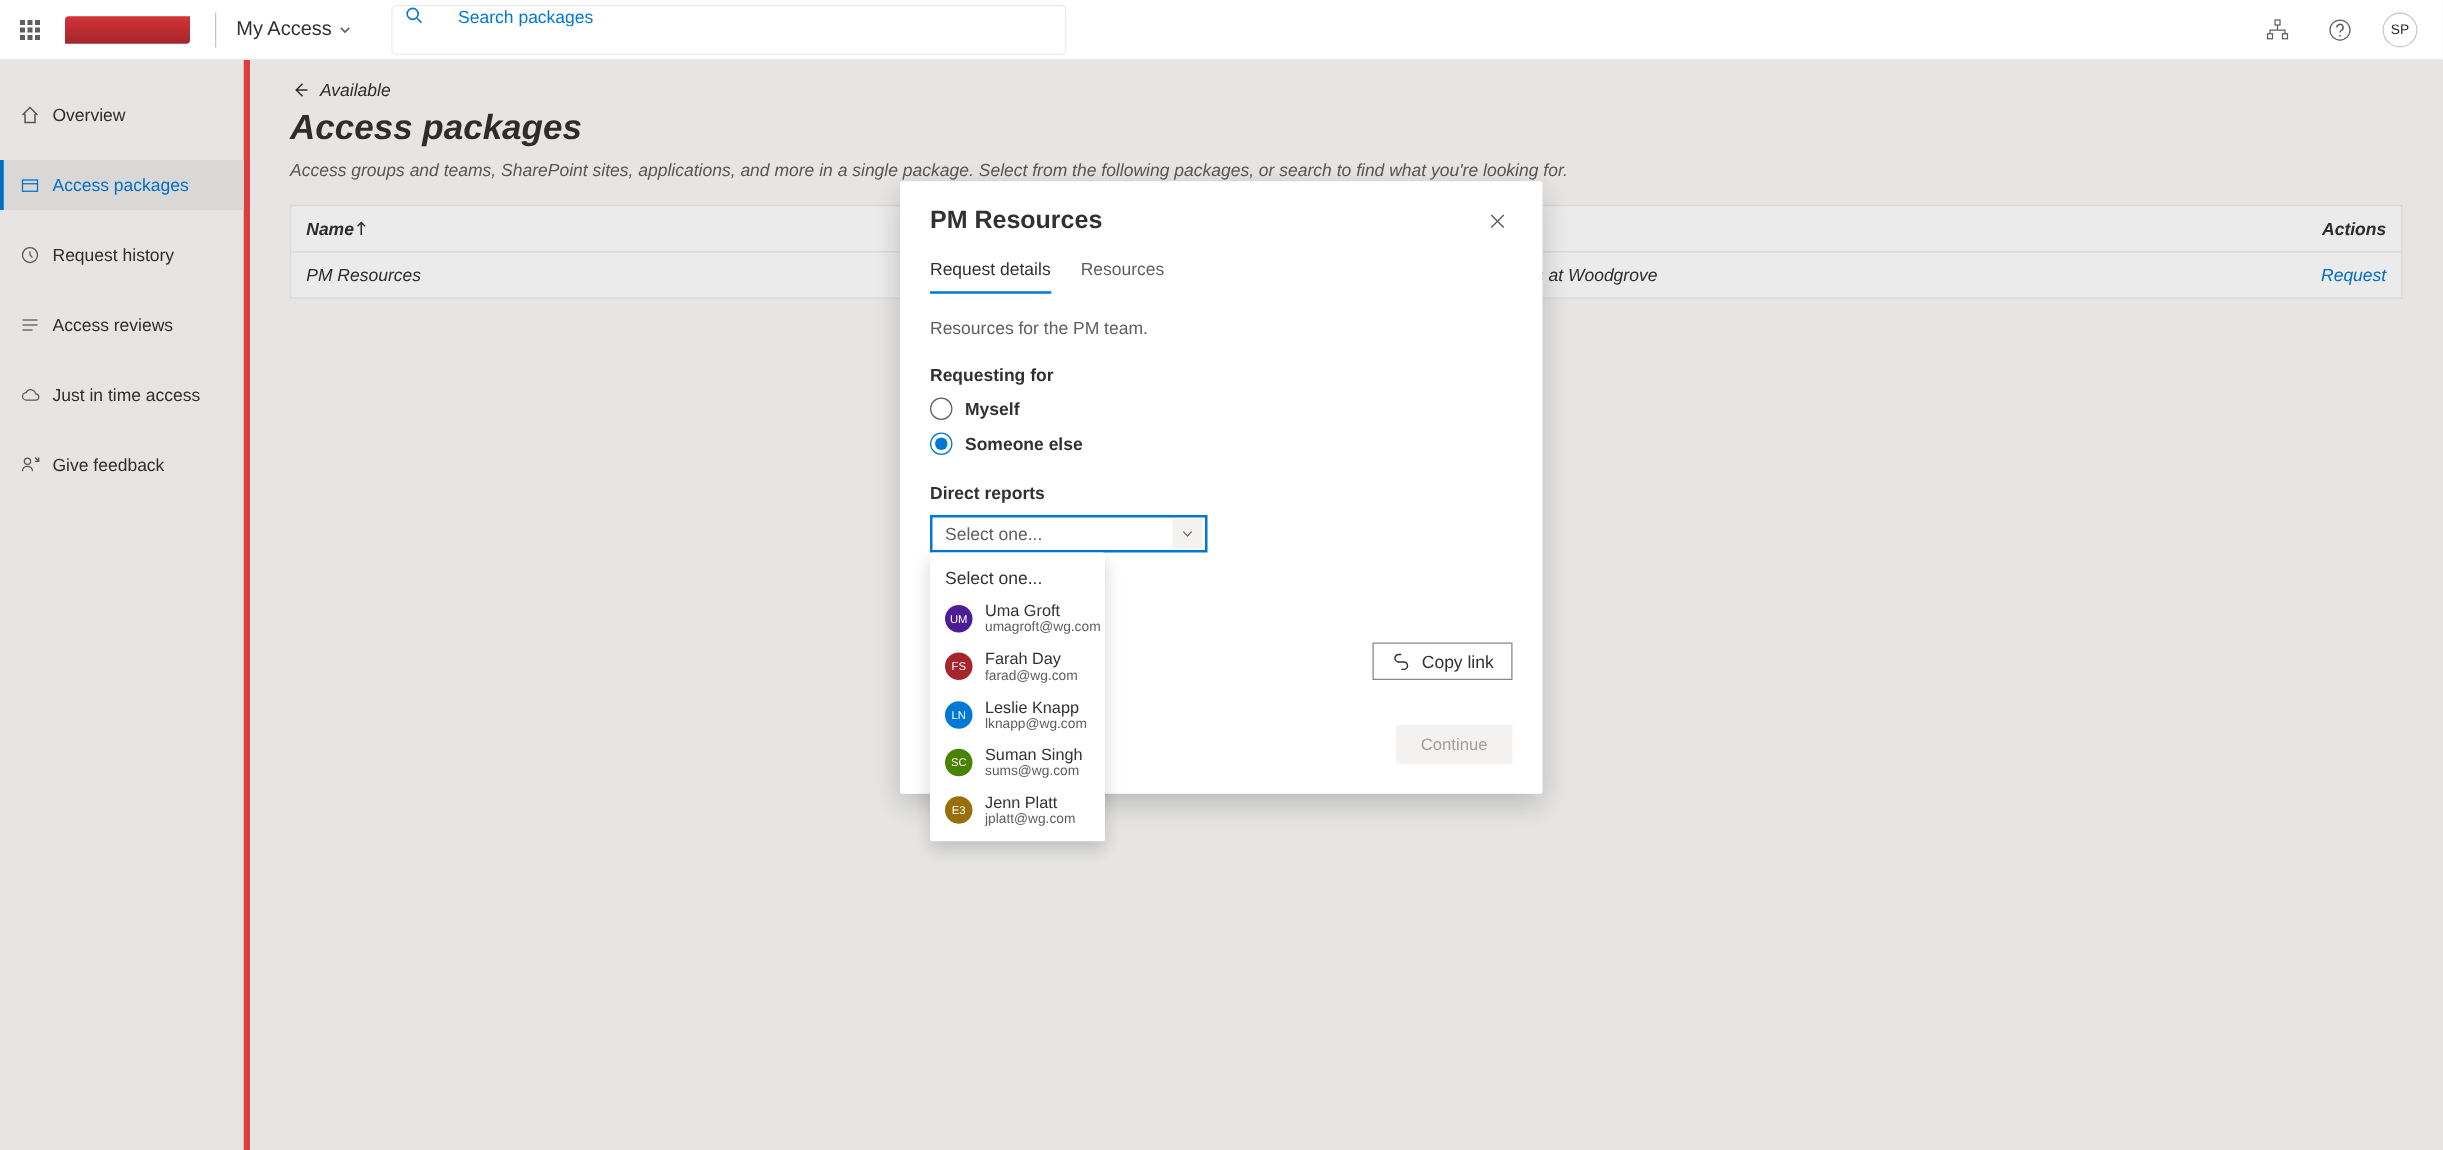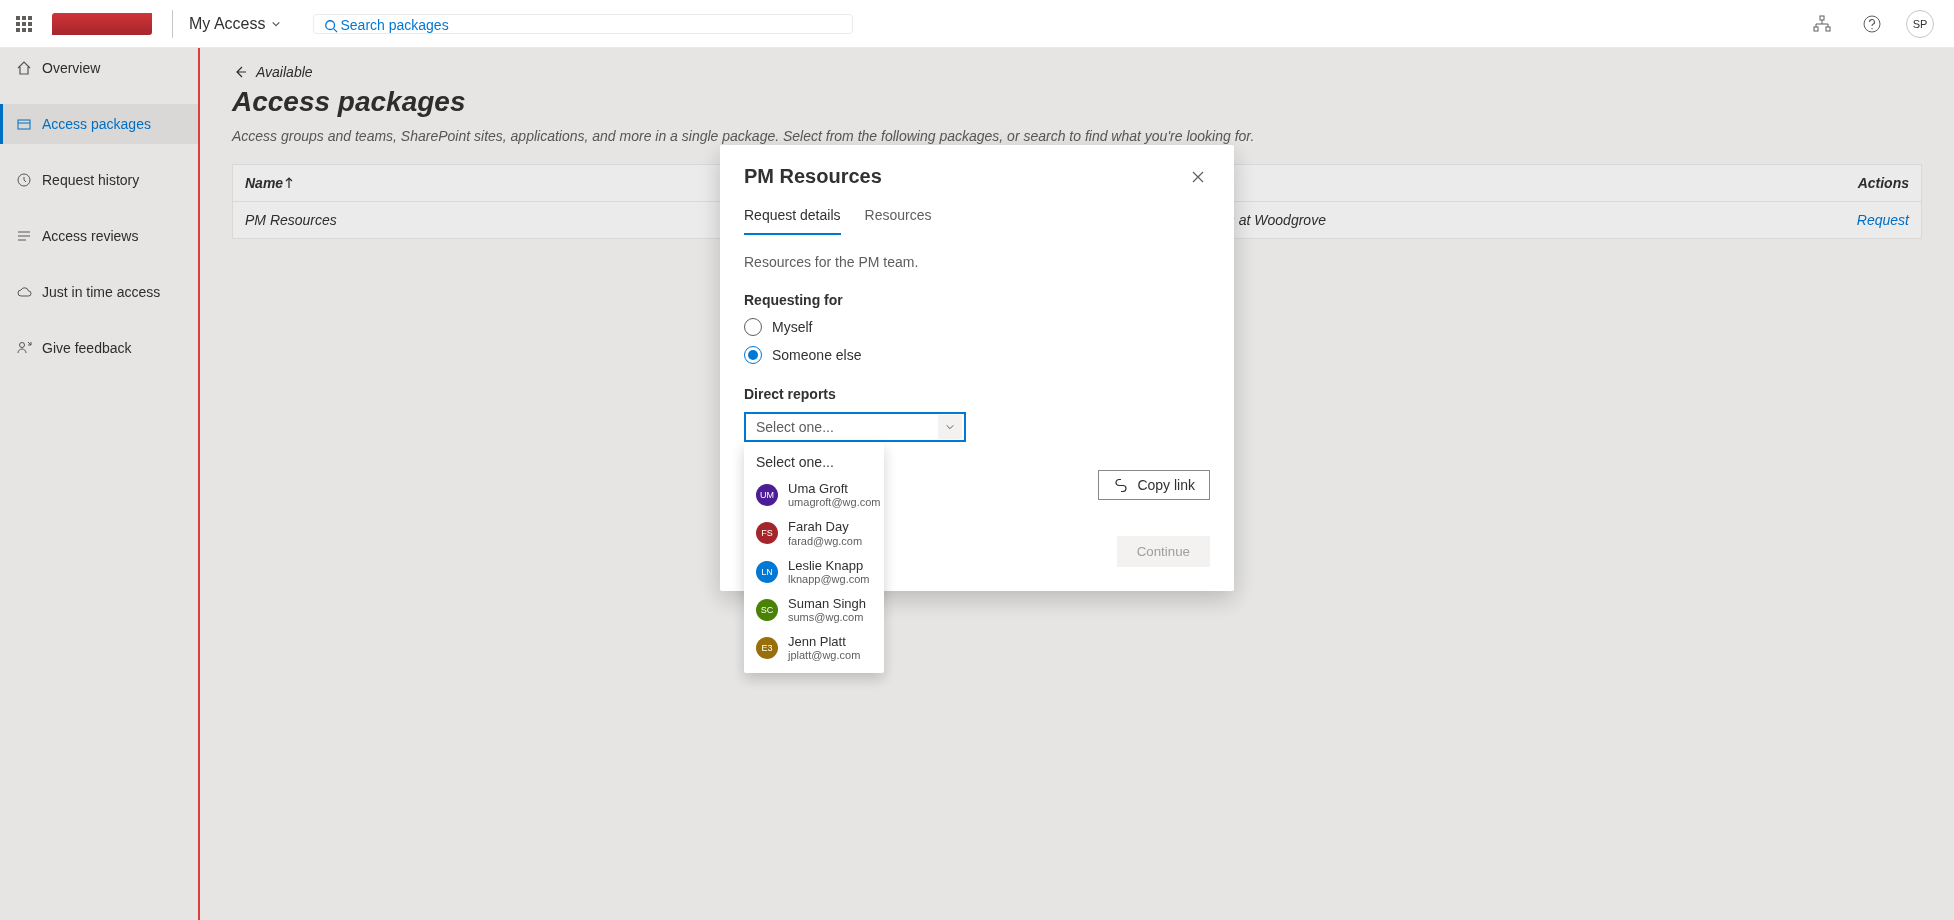--- a/index.html
+++ b/index.html
@@ -8,29 +8,29 @@
 .topbar { height: 48px; background: #fff; border-bottom: 1px solid #edebe9; display: flex; align-items: center; padding: 0 8px; }
 .waffle { width: 32px; height: 32px; display: flex; align-items: center; justify-content: center; cursor: pointer; }
 .waffle-grid { display: grid; grid-template-columns: repeat(3,4px); grid-template-rows: repeat(3,4px); gap: 2px; }
 .waffle-grid span { background: #605e5c; width: 4px; height: 4px; }
 .red-banner { width: 100px; height: 22px; background: linear-gradient(#d13438,#a4262c); margin: 0 12px; border-radius: 3px 0 3px 0; position: relative; }
 .red-banner::before, .red-banner::after { content:''; position:absolute; top:0; width:0; height:0; border-top:11px solid transparent; border-bottom:11px solid transparent; }
 .vbar { width:1px; height:28px; background:#c8c6c4; margin:0 8px; }
 .app-title { display:flex; align-items:center; gap:6px; font-size:16px; color:#323130; cursor:pointer; padding:0 8px; }
 .chev { width:10px; height:10px; display:inline-block; }
 .chev svg { width:10px; height:10px; }
-.searchbox { flex: 0 0 540px; margin-left: 24px; height:20px; background:#fff; border:1px solid #edebe9; border-radius:4px; display:flex; align-items:flex-end; padding:0 10px; gap:2px; color:#0078d4; }
+.searchbox { flex: 0 0 540px; margin-left: 24px; height:40px; background:#fff; border:1px solid #edebe9; border-radius:4px; display:flex; align-items:flex-start; padding:0 10px; gap:28px; color:#0078d4; }
 .searchbox input { border:none; outline:none; flex:1; font-size:14px; color:#323130; background:transparent; }
 .searchbox input::placeholder { color:#0078d4; }
 .top-right { margin-left:auto; display:flex; align-items:center; gap:18px; padding-right:12px; }
 .icon-btn { width:32px; height:32px; display:flex; align-items:center; justify-content:center; cursor:pointer; color:#605e5c; }
 .avatar-sm { width:28px; height:28px; border-radius:50%; border:1px solid #c8c6c4; display:flex; align-items:center; justify-content:center; font-size:11px; color:#323130; }
 
 .layout { display:flex; height: calc(100vh - 48px); }
-.sidebar { width:200px; background:#faf9f8; border-right:2px solid #ef4444; }
+.sidebar { width:200px; background:#faf9f8; border-right:5px solid #ef4444; padding-top:24px; }
 .nav-item { display:flex; align-items:center; gap:10px; padding:0 16px; height:40px; cursor:pointer; color:#323130; margin-bottom:16px; }
 .nav-item.active { background:#edebe9; border-left:3px solid #0078d4; color:#323130; padding-left:13px; }
 .nav-item .nicon { width:16px; height:16px; display:flex; align-items:center; justify-content:center; }
 
 .main { flex:1; padding: 16px 32px; overflow:auto;font-style:italic; }
 .breadcrumb { display:flex; align-items:center; gap:8px; color:#323130; font-size:14px; margin-bottom:6px; }
 .back-arrow { width:16px; height:16px; }
 h1.page-title { font-size:28px; font-weight:600; margin-bottom:10px; }
 .page-desc { color:#605e5c; margin-bottom:20px; }
 
@@ -48,29 +48,29 @@
 
 .modal { position:fixed; left:50%; top:145px; transform:translateX(-50%); width:514px; background:#fff; box-shadow: 0 8px 24px rgba(0,0,0,0.2); border-radius:2px; padding:20px 24px 24px 24px; }
 .modal-head { display:flex; justify-content:space-between; align-items:flex-start; }
 .modal-title { font-size:20px; font-weight:600; }
 .close-x { width:24px; height:24px; cursor:pointer; display:flex; align-items:center; justify-content:center; color:#605e5c; }
 .tabs { display:flex; gap:24px; margin-top:18px; border-bottom:1px solid transparent; }
 .tab { padding-bottom:10px; cursor:pointer; color:#605e5c; }
 .tab.active { color:#323130; border-bottom:2px solid #0078d4; font-weight:400; }
 .modal-desc { margin-top:18px; color:#605e5c; }
 .section-label { font-weight:600; margin-top:22px; margin-bottom:10px; }
-.radio-row { display:flex; align-items:center; gap:10px; margin-bottom:10px; cursor:pointer; }
+.radio-row { display:flex; align-items:center; gap:10px; margin-bottom:10px; cursor:pointer;font-weight:bold; }
 .radio { width:18px; height:18px; border-radius:50%; border:1px solid #605e5c; display:flex; align-items:center; justify-content:center; }
 .radio.checked { border-color:#0078d4; }
 .radio.checked::after { content:''; width:10px; height:10px; background:#0078d4; border-radius:50%; }
 .combo { width:222px; height:30px; border:2px solid #0078d4; display:flex; align-items:center; padding:0 8px 0 10px; color:#605e5c; justify-content:space-between; cursor:pointer; }
 .combo .caret-box { width:24px; height:24px; background:#f3f2f1; display:flex; align-items:center; justify-content:center; margin-right:-6px; }
 .share-row { display:flex; justify-content:space-between; align-items:center; margin-top:28px; }
 .share-lbl { font-weight:600; }
-.copy-btn { border:1px solid #8a8886; padding:6px 14px; background:#fff; display:flex; align-items:center; gap:8px; cursor:pointer; }
+.copy-btn { border:1px solid #8a8886; padding:6px 14px; background:#fff; display:flex; align-items:center; gap:8px; cursor:pointer;margin-top:44px; }
 .modal-footer { display:flex; justify-content:flex-end; margin-top:36px; }
 .continue-btn { background:#f3f2f1; color:#a19f9d; padding:8px 20px; border:none; cursor:not-allowed; }
 
 .dropdown { position:fixed; width:140px; background:#fff; box-shadow: 0 6px 14px rgba(0,0,0,0.18); border-radius:2px; padding:6px 0; }
 .dd-header { padding:6px 12px; color:#323130; }
 .dd-item { display:flex; align-items:center; gap:10px; padding:6px 12px; cursor:pointer; }
 .persona { width:22px; height:22px; border-radius:50%; color:#fff; font-size:9px; display:flex; align-items:center; justify-content:center; flex-shrink:0; }
 .dd-name { font-size:13px; line-height:1.1; }
 .dd-email { font-size:11px; color:#605e5c; }
 

